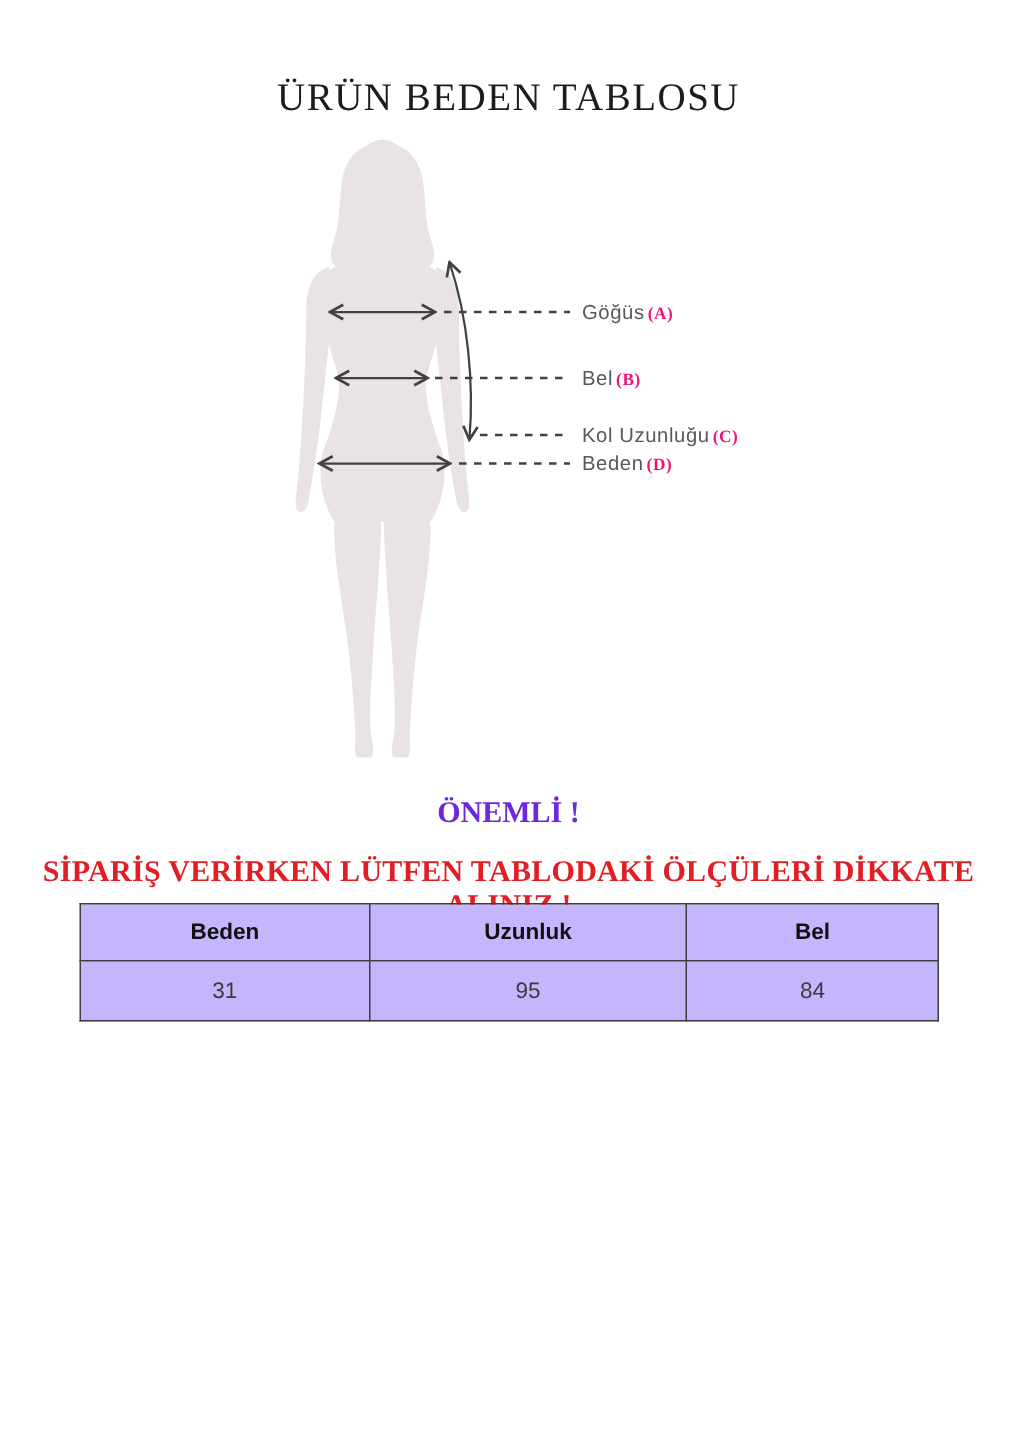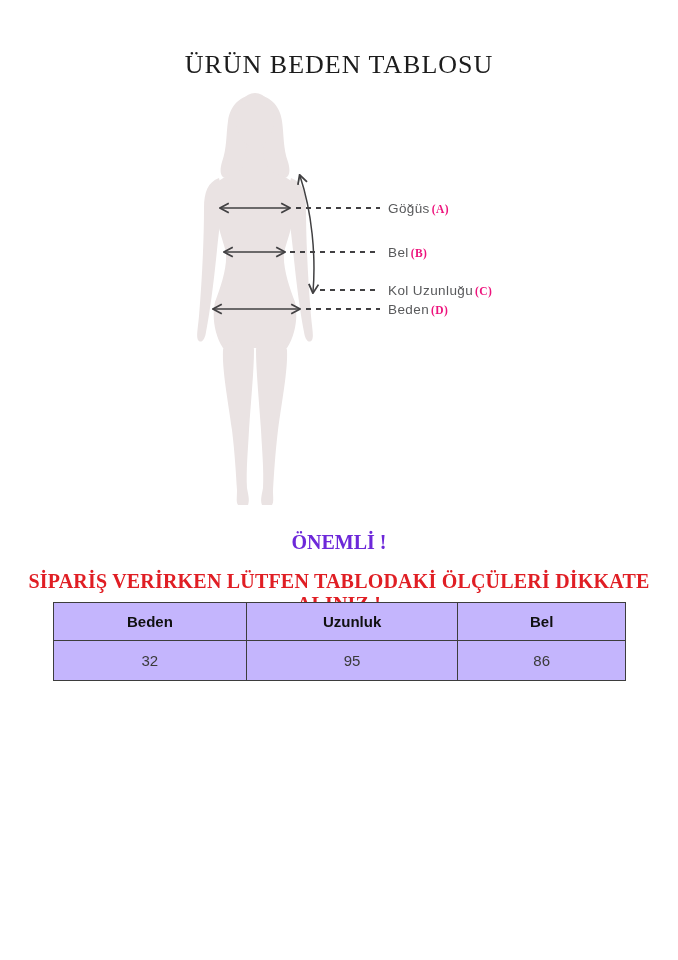--- a/index.html
+++ b/index.html
@@ -141,20 +141,20 @@
       </colgroup>
     <thead>
       <tr>
         <th>Beden</th>
         <th>Uzunluk</th>
         <th>Bel</th>
       </tr>
     </thead>
     <tbody>
         <tr>
-          <td>32</td>
+          <td>31</td>
           <td>95</td>
-          <td>86</td>
+          <td>84</td>
         </tr>
       </tbody>
   </table>
 
 </div>
 
 </body></html>

